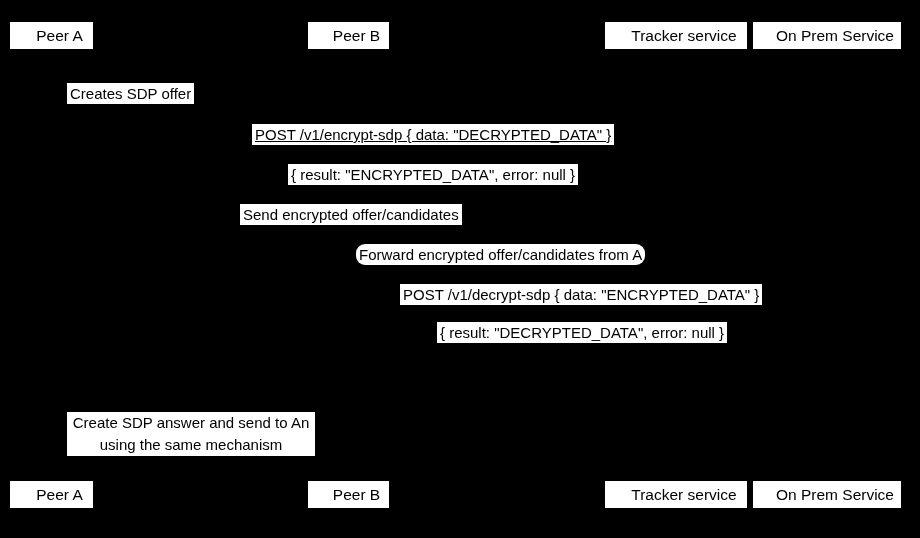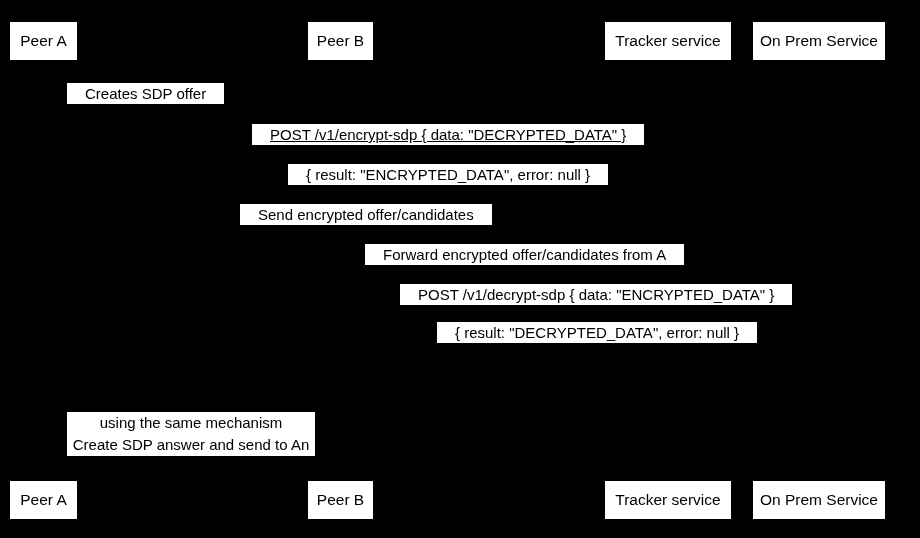--- a/index.html
+++ b/index.html
@@ -13,35 +13,36 @@
     width: 920px;
     height: 538px;
     background: #000000;
     overflow: hidden;
     font-family: "Liberation Sans", sans-serif;
   }
   .actor {
     position: absolute;
     background: #ffffff;
     color: #000000;
-    height: 38px;
+    height: 27px;
     display: flex;
     align-items: center;
     justify-content: center;
     font-size: 15.5px;
     white-space: nowrap;
+    padding-left: 16px;
   }
   .msg {
     position: absolute;
     background: #ffffff;
     color: #000000;
     height: 21px;
     line-height: 21px;
     font-size: 15px;
-    padding: 0 18px;
+    padding: 0 3px;
     white-space: nowrap;
   }
   .note2 {
     position: absolute;
     background: #ffffff;
     color: #000000;
     width: 248px;
     height: 44px;
     font-size: 15px;
     line-height: 22px;
@@ -59,21 +60,21 @@
   #a-peer-a-bot    { left: 10px;  top: 481px; width: 67px;  }
   #a-peer-b-bot    { left: 308px; top: 481px; width: 65px;  }
   #a-tracker-bot   { left: 605px; top: 481px; width: 126px; }
   #a-onprem-bot    { left: 753px; top: 481px; width: 132px; }
 
   
   #m-note-creates     { left: 67px;  top: 83px;  }
   #m-encrypt-req      { left: 252px; top: 124px; text-decoration: underline; }
   #m-encrypt-res      { left: 288px; top: 164px; }
   #m-send-encrypted   { left: 240px; top: 204px; }
-  #m-forward          { left: 365px; top: 244px; }
+  #m-forward          { left: 356px; top: 244px; border-radius: 9px; }
   #m-decrypt-req      { left: 400px; top: 284px; }
   #m-decrypt-res      { left: 437px; top: 322px; }
   #m-note-received    { left: 72px;  top: 367px; }
   #m-note-answer      { left: 67px;  top: 412px; }
 </style>
 </head>
 <body>
 
 <div id="canvas">
 
@@ -91,22 +92,22 @@
   <div class="msg" id="m-send-encrypted">Send encrypted offer/candidates</div>
 
   <div class="msg" id="m-forward">Forward encrypted offer/candidates from A</div>
 
   <div class="msg" id="m-decrypt-req">POST /v1/decrypt-sdp { data: "ENCRYPTED_DATA" }</div>
 
   <div class="msg" id="m-decrypt-res">{ result: "DECRYPTED_DATA", error: null }</div>
 
 
   <div class="note2" id="m-note-answer">
+    <span>Create SDP answer and send to An</span>
     <span>using the same mechanism</span>
-    <span>Create SDP answer and send to An</span>
   </div>
 
   <div class="actor" id="a-peer-a-bot">Peer A</div>
   <div class="actor" id="a-peer-b-bot">Peer B</div>
   <div class="actor" id="a-tracker-bot">Tracker service</div>
   <div class="actor" id="a-onprem-bot">On Prem Service</div>
 
 </div>
 
 </body></html>

